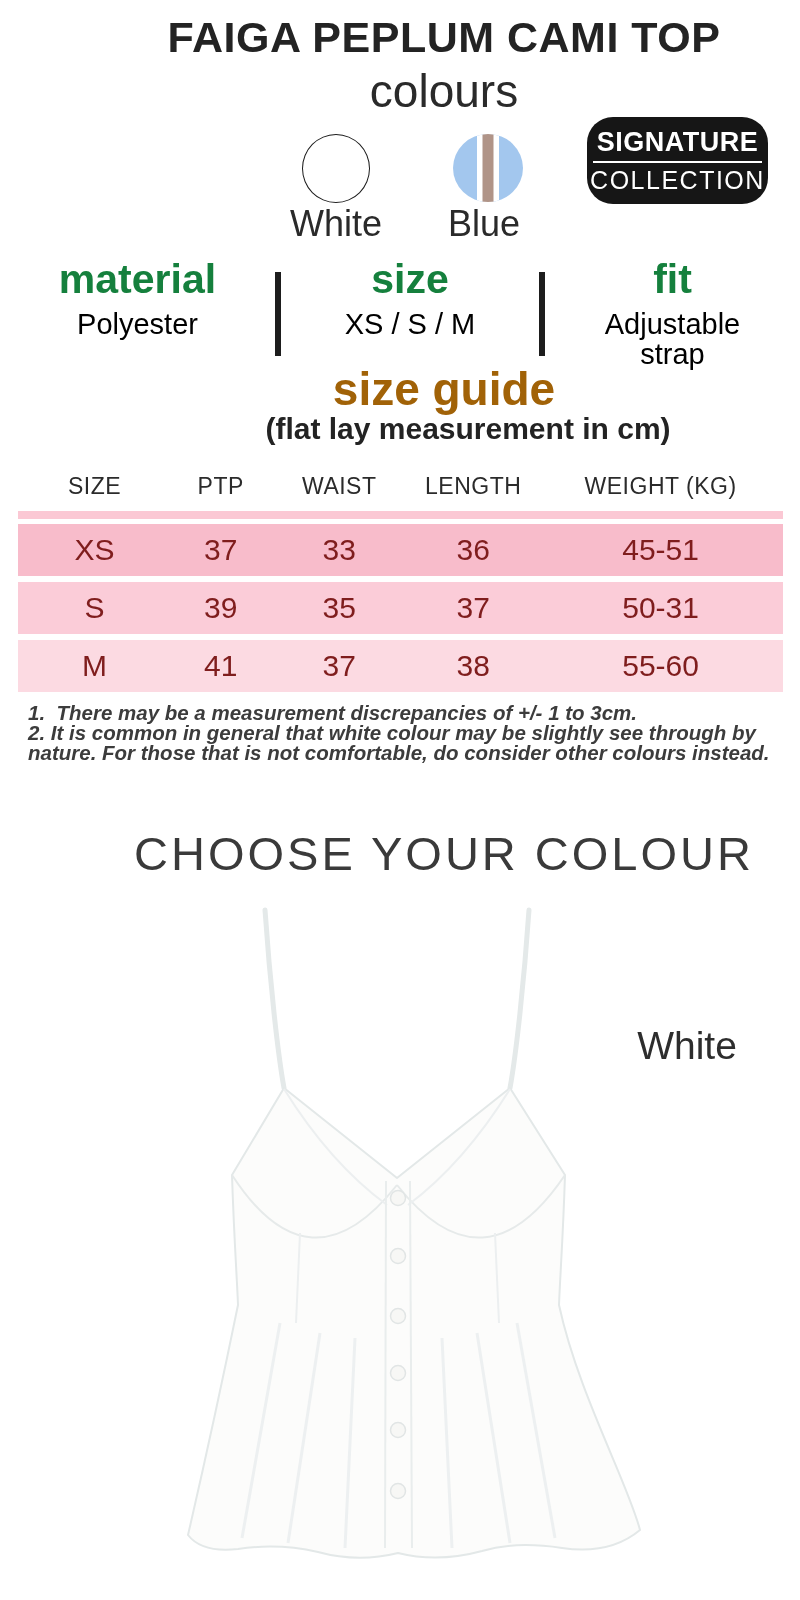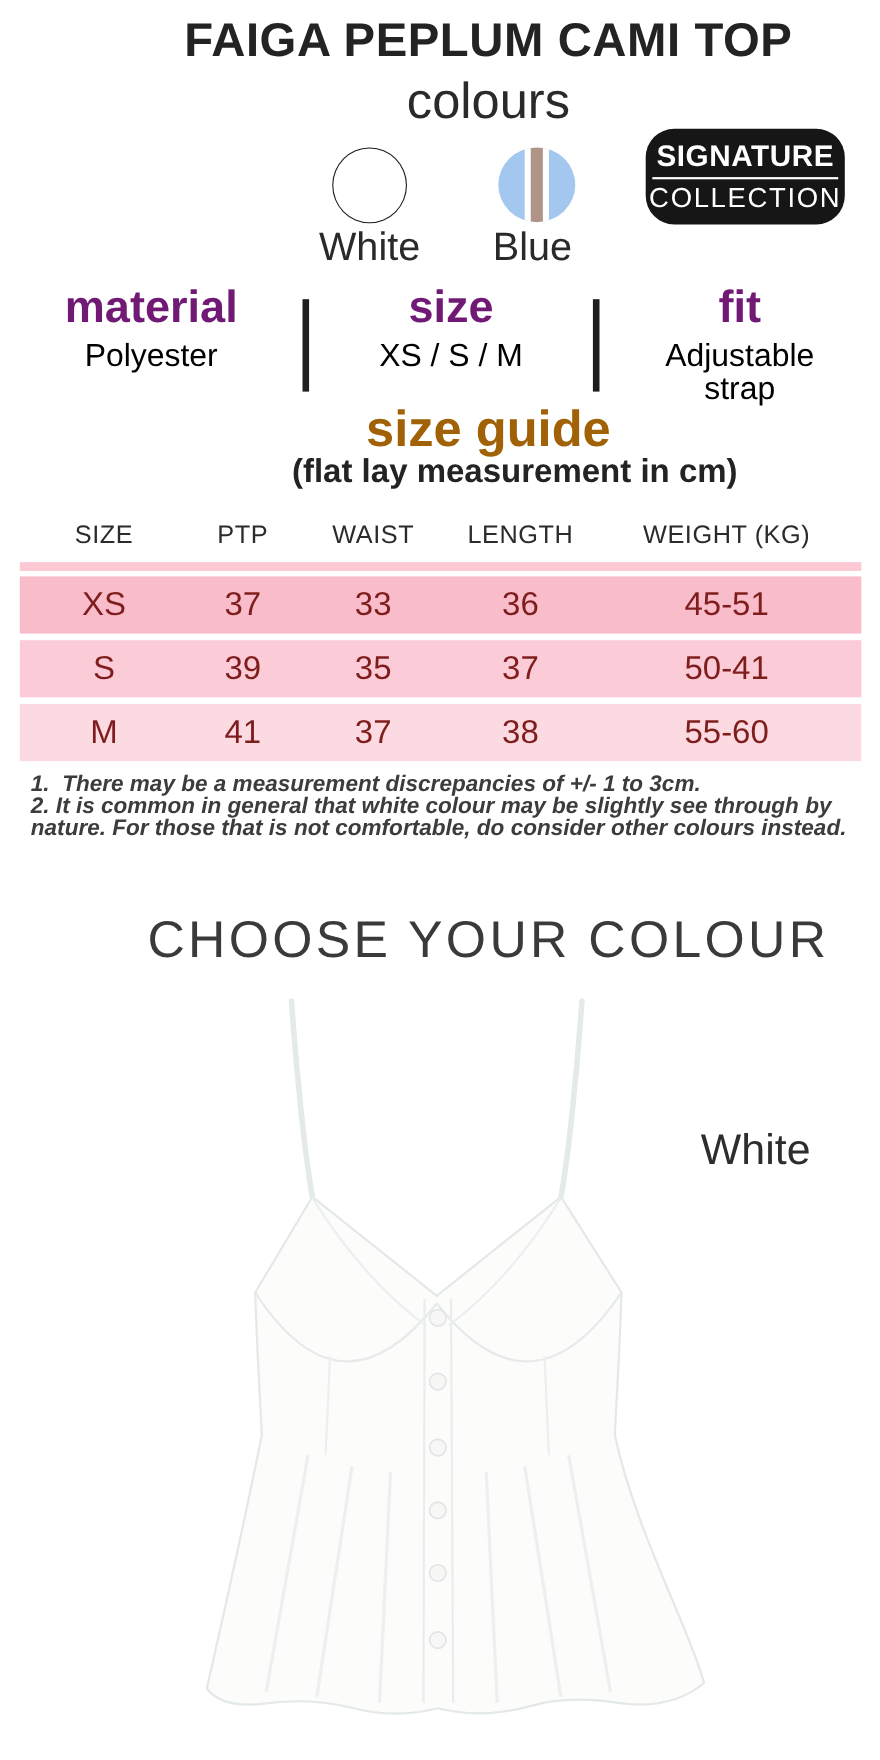--- a/index.html
+++ b/index.html
@@ -28,21 +28,21 @@
     display:flex;flex-direction:column;align-items:center;justify-content:center;color:#fff;
   }
   .badge .l1{font-size:27px;font-weight:800;letter-spacing:.5px;padding:0 4px 3px;border-bottom:2.5px solid #fff;}
   .badge .l2{font-size:25px;font-weight:300;letter-spacing:1.5px;margin-top:3px;}
 
   .attrs{top:256px;left:0;width:800px;display:flex;align-items:flex-start;}
   .attr-col{text-align:center;}
   .attr-col.c1{width:275px;}
   .attr-col.c2{width:258px;}
   .attr-col.c3{flex:1;}
-  .attr-label{font-size:41px;font-weight:800;color:#701a75;}
+  .attr-label{font-size:41px;font-weight:800;color:#15803d;}
   .attr-value{font-size:29px;font-weight:500;color:#000000;margin-top:6px;line-height:30px;}
   .attr-col.c3 .attr-value{max-width:185px;margin:6px auto 0;}
   .vdivider{width:6px;height:84px;background:#1d1d1d;margin-top:16px;flex:0 0 auto;}
 
   .sg-heading{top:362px;font-size:46px;font-weight:800;color:#a16207;}
   .sg-sub{top:412px;font-size:30px;font-weight:800;color:#232323;margin-left:24px;}
 
   .size-table{position:absolute;left:18px;top:466px;width:765px;}
   .t-grid{display:grid;grid-template-columns:20% 13% 18% 17% 32%;}
   .t-head .cell{font-size:23px;font-weight:400;letter-spacing:.5px;color:#2b2b2b;
@@ -117,21 +117,21 @@
           <div class="cell">37</div>
           <div class="cell">33</div>
           <div class="cell">36</div>
           <div class="cell">45-51</div>
         </div>
         <div class="t-grid t-row" style="background: rgb(251, 204, 216);">
           <div class="cell">S</div>
           <div class="cell">39</div>
           <div class="cell">35</div>
           <div class="cell">37</div>
-          <div class="cell">50-41</div>
+          <div class="cell">50-31</div>
         </div>
         <div class="t-grid t-row" style="background: rgb(252, 218, 226);">
           <div class="cell">M</div>
           <div class="cell">41</div>
           <div class="cell">37</div>
           <div class="cell">38</div>
           <div class="cell">55-60</div>
         </div>
       </div>
   </div>

